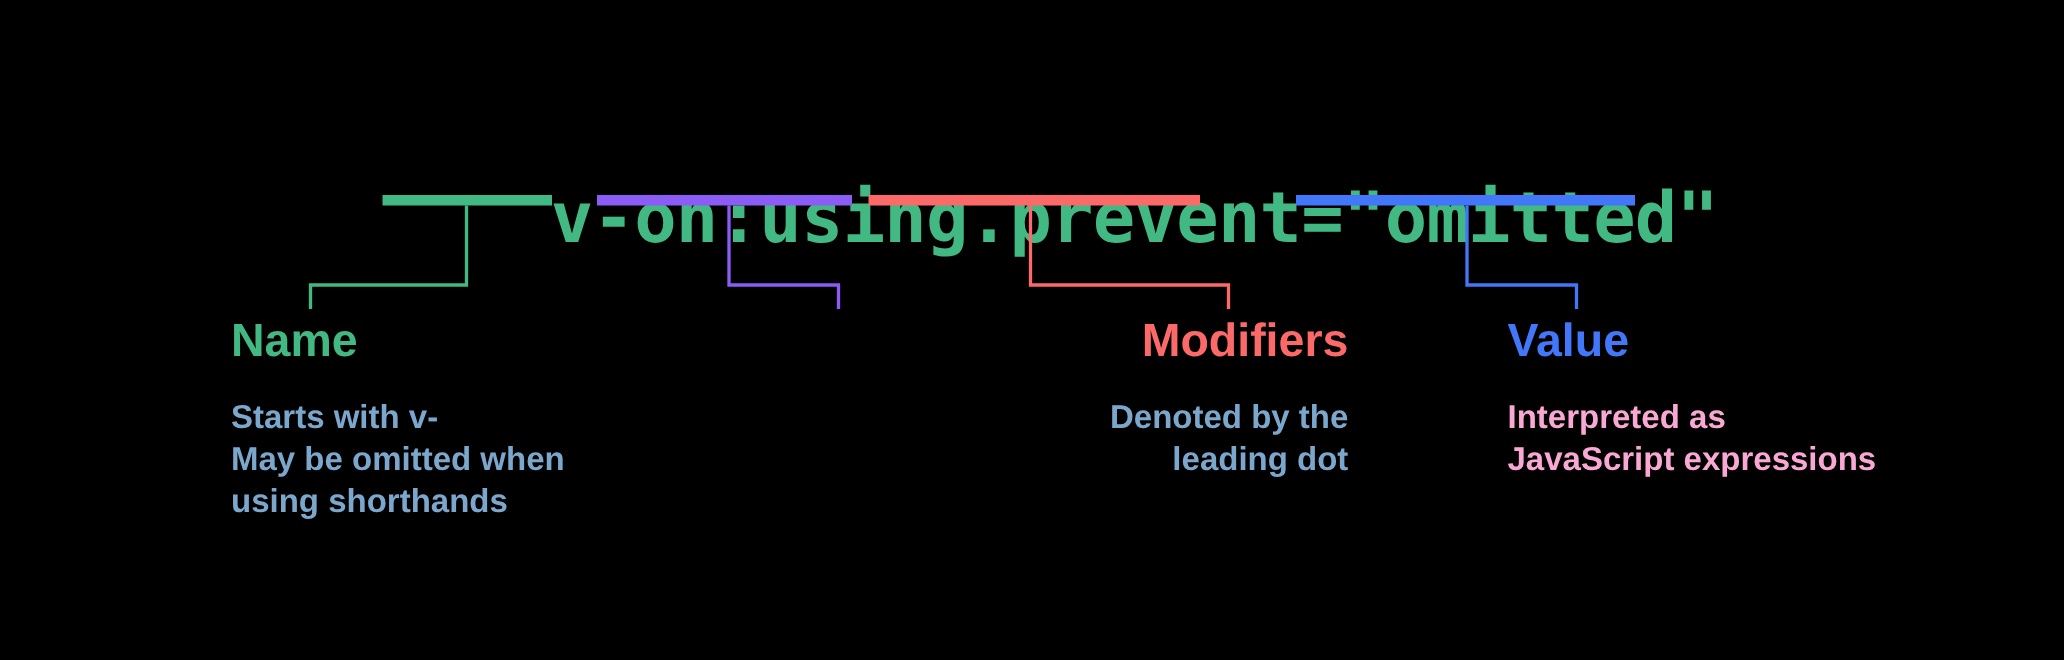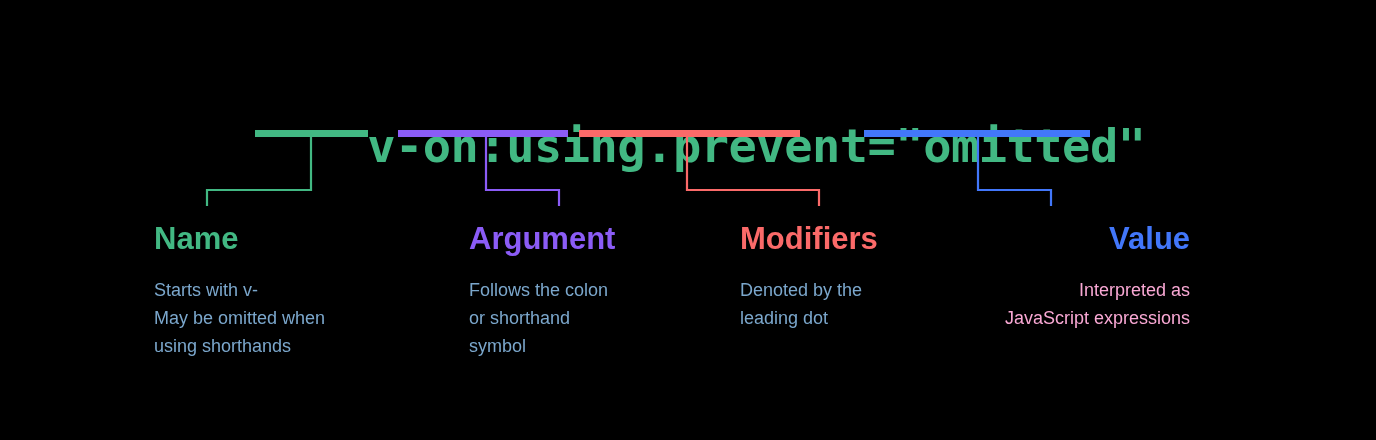--- a/index.html
+++ b/index.html
@@ -50,34 +50,34 @@
     left: 0;
     top: 0;
     width: 1376px;
     height: 440px;
     pointer-events: none;
   }
 
   
   .label-group {
     position: absolute;
-    top: 220px;
+    top: 208px;
   }
   .label-title {
     font-family: "Liberation Sans", sans-serif;
     font-size: 31px;
     font-weight: 700;
     line-height: 38px;
     margin: 0;
     white-space: nowrap;
   }
   .label-desc {
     font-family: "Liberation Sans", sans-serif;
-    font-size: 18px;
-    font-weight: 400;
+    font-size: 22px;
+    font-weight: 700;
     line-height: 28px;
     color: #7ba7cc;
     margin: 18px 0 0 0;
     white-space: pre-line;
   }
 </style>
 </head>
 <body style="background: rgb(0, 0, 0);">
 
 <div id="stage" style="background: rgb(0, 0, 0);">
@@ -98,32 +98,26 @@
       <polyline points="978,137 978,190 1051,190 1051,206" fill="none" stroke="#4277fa" stroke-width="2.2"></polyline>
     </svg>
 
   <div class="label-group" id="group-name" style="left: 154px;">
     <div class="label-title" style="color: rgb(66, 184, 131);">Name</div>
     <div class="label-desc" style="color: rgb(123, 167, 204);">Starts with v-
 May be omitted when
 using shorthands</div>
   </div>
 
-  <div class="label-group" id="group-argument" style="left: 469px;">
-    <div class="label-title" style="color: rgb(139, 92, 246);">Argument</div>
-    <div class="label-desc" style="color: rgb(123, 167, 204);">Follows the colon
-or shorthand
-symbol</div>
-  </div>
 
-  <div class="label-group" id="group-modifiers" style="left: 740px;">
+  <div class="label-group" id="group-modifiers" style="left: 740px; text-align: right;">
     <div class="label-title" style="color: rgb(251, 106, 105);">Modifiers</div>
     <div class="label-desc" style="color: rgb(123, 167, 204);">Denoted by the
 leading dot</div>
   </div>
 
-  <div class="label-group" id="group-value" style="left: 1005px; text-align: right;">
+  <div class="label-group" id="group-value" style="left: 1005px;">
     <div class="label-title" style="color: rgb(66, 119, 250);">Value</div>
     <div class="label-desc" style="color: #f9a8d4;">Interpreted as
 JavaScript expressions</div>
   </div>
 
 </div>
 
 </body></html>

